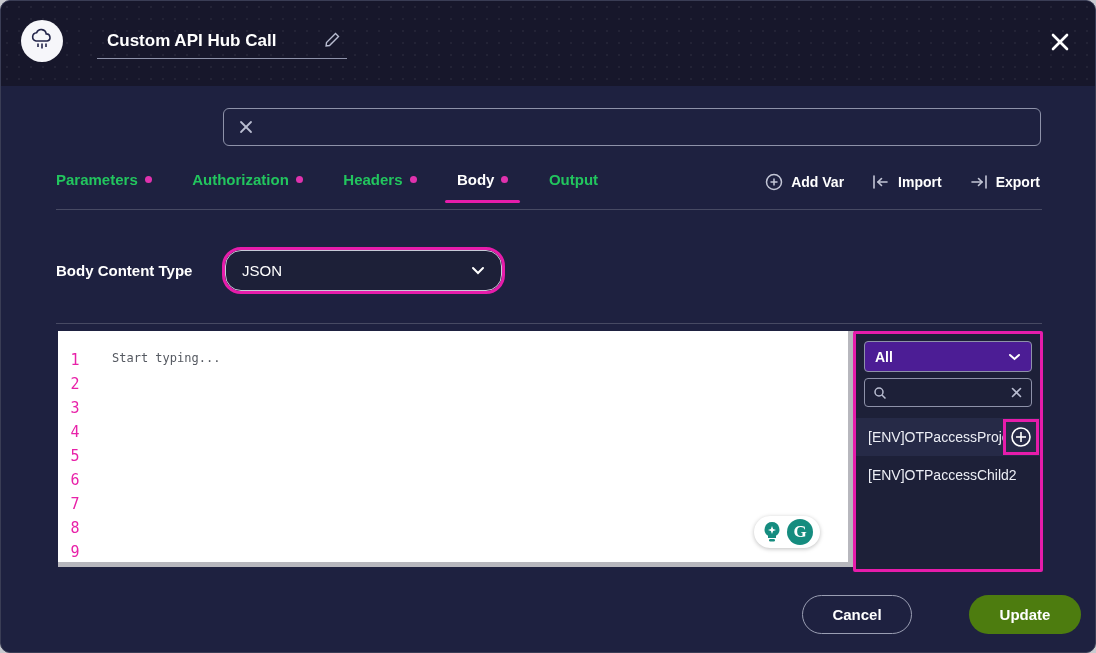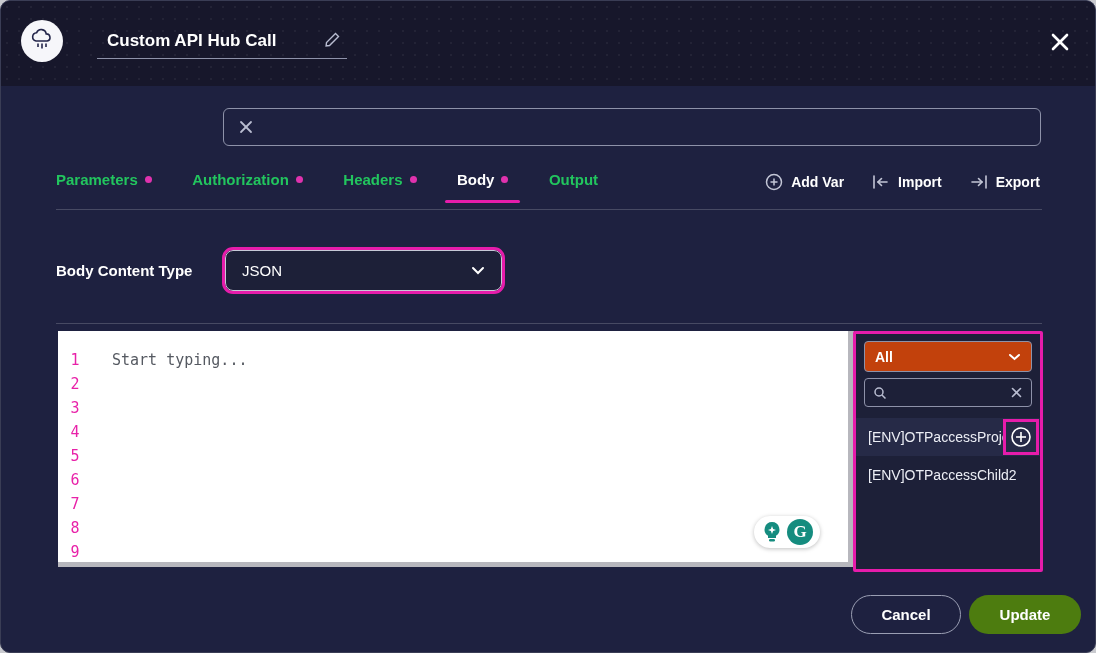--- a/index.html
+++ b/index.html
@@ -76,59 +76,59 @@
   .io-actions {
     position:absolute; right:55px; top:172px; display:flex; align-items:center; gap:28px;
     color:#ffffff; font-size:14px; font-weight:bold;
   }
   .io-item { display:flex; align-items:center; gap:8px; cursor:pointer; }
   
   .bct-label { position:absolute; left:55px; top:261px; color:#fff; font-size:15px; font-weight:bold; }
   .hl-pink { outline:3px solid #e61cab; outline-offset:0px; }
   .json-select {
     position:absolute; left:224px; top:249px; width:277px; height:41px;
-    border:1px solid #c6c9d6; border-radius:8px; background:#1d2038;
+    border:1px solid #c6c9d6; border-radius:16px; background:#1d2038;
     display:flex; align-items:center; justify-content:space-between;
     color:#fff; font-size:15px; padding:0 16px; cursor:pointer;
   }
   .section-divider { position:absolute; left:55px; top:322px; width:986px; height:1px; background:#474a63; }
   
   .editor {
     position:absolute; left:57px; top:330px; width:796px; height:236px;
     background:#ffffff; border-right:6px solid #b7b7bd; border-bottom:5px solid #b7b7bd;
   }
   .editor-line { position:absolute; left:0; width:100%; height:24px; display:flex; }
   .line-no {
     width:34px; text-align:center; color:#e821a8;
     font-family:"DejaVu Sans Mono", monospace; font-size:15px;
   }
   .editor-placeholder {
     position:absolute; left:54px; top:0; color:#555961;
-    font-family:"DejaVu Sans Mono", monospace; font-size:15px;
+    font-family:"DejaVu Sans Mono", monospace; font-size:12px;
   }
   .grammarly {
     position:absolute; right:28px; bottom:14px; width:66px; height:32px;
     background:#fff; border-radius:16px; box-shadow:0 1px 4px rgba(0,0,0,0.25);
     display:flex; align-items:center; justify-content:center; gap:4px; cursor:pointer;
   }
   .g-circle {
     width:26px; height:26px; border-radius:50%; background:#158c7f;
     color:#fff; font-weight:bold; font-size:17px; display:flex;
     align-items:center; justify-content:center; font-family:"Liberation Serif", serif;
   }
   
   .vars-panel {
     position:absolute; left:852px; top:330px; width:190px; height:241px;
     background:#1d2038; border:3px solid #e61cab; border-radius:2px;
   }
   .all-select {
     position:absolute; left:8px; top:7px; width:168px; height:31px;
     border:1px solid #8e92a9; border-radius:4px; display:flex; align-items:center;
     justify-content:space-between; padding:0 10px; color:#fff; font-size:14px;
-    font-weight:bold; cursor:pointer; background:#c2410c;
+    font-weight:bold; cursor:pointer; background:#4c1d95;
   }
   .var-search {
     position:absolute; left:8px; top:44px; width:168px; height:29px;
     border:1px solid #8e92a9; border-radius:4px; display:flex; align-items:center;
     padding:0 8px; gap:6px;
   }
   .var-search input {
     flex:1; background:transparent; border:none; outline:none; color:#fff;
     font-size:13px; width:100px; font-family:"Liberation Sans", sans-serif;
   }
@@ -143,21 +143,21 @@
     position:absolute; right:4px; top:4px; width:30px; height:30px;
     display:flex; align-items:center; justify-content:center;
     outline:3px solid #e61cab; background:#262a47; cursor:pointer;
   }
   
   .btn {
     position:absolute; height:39px; border-radius:20px; font-size:15px; font-weight:bold;
     display:flex; align-items:center; justify-content:center; cursor:pointer;
     font-family:"Liberation Sans", sans-serif;
   }
-  .btn-cancel { left:850px; top:594px; width:110px; color:#fff; border:1px solid #9a9eb3; background:transparent; }
+  .btn-cancel { left:801px; top:594px; width:110px; color:#fff; border:1px solid #9a9eb3; background:transparent; }
   .btn-update { left:968px; top:594px; width:112px; color:#fff; background:#4d7c0f; border:none; }
   svg { display:block; }
 </style>
 </head>
 <body>
 
 <div class="modal">
 
   <div class="header">
     <div class="app-badge">

